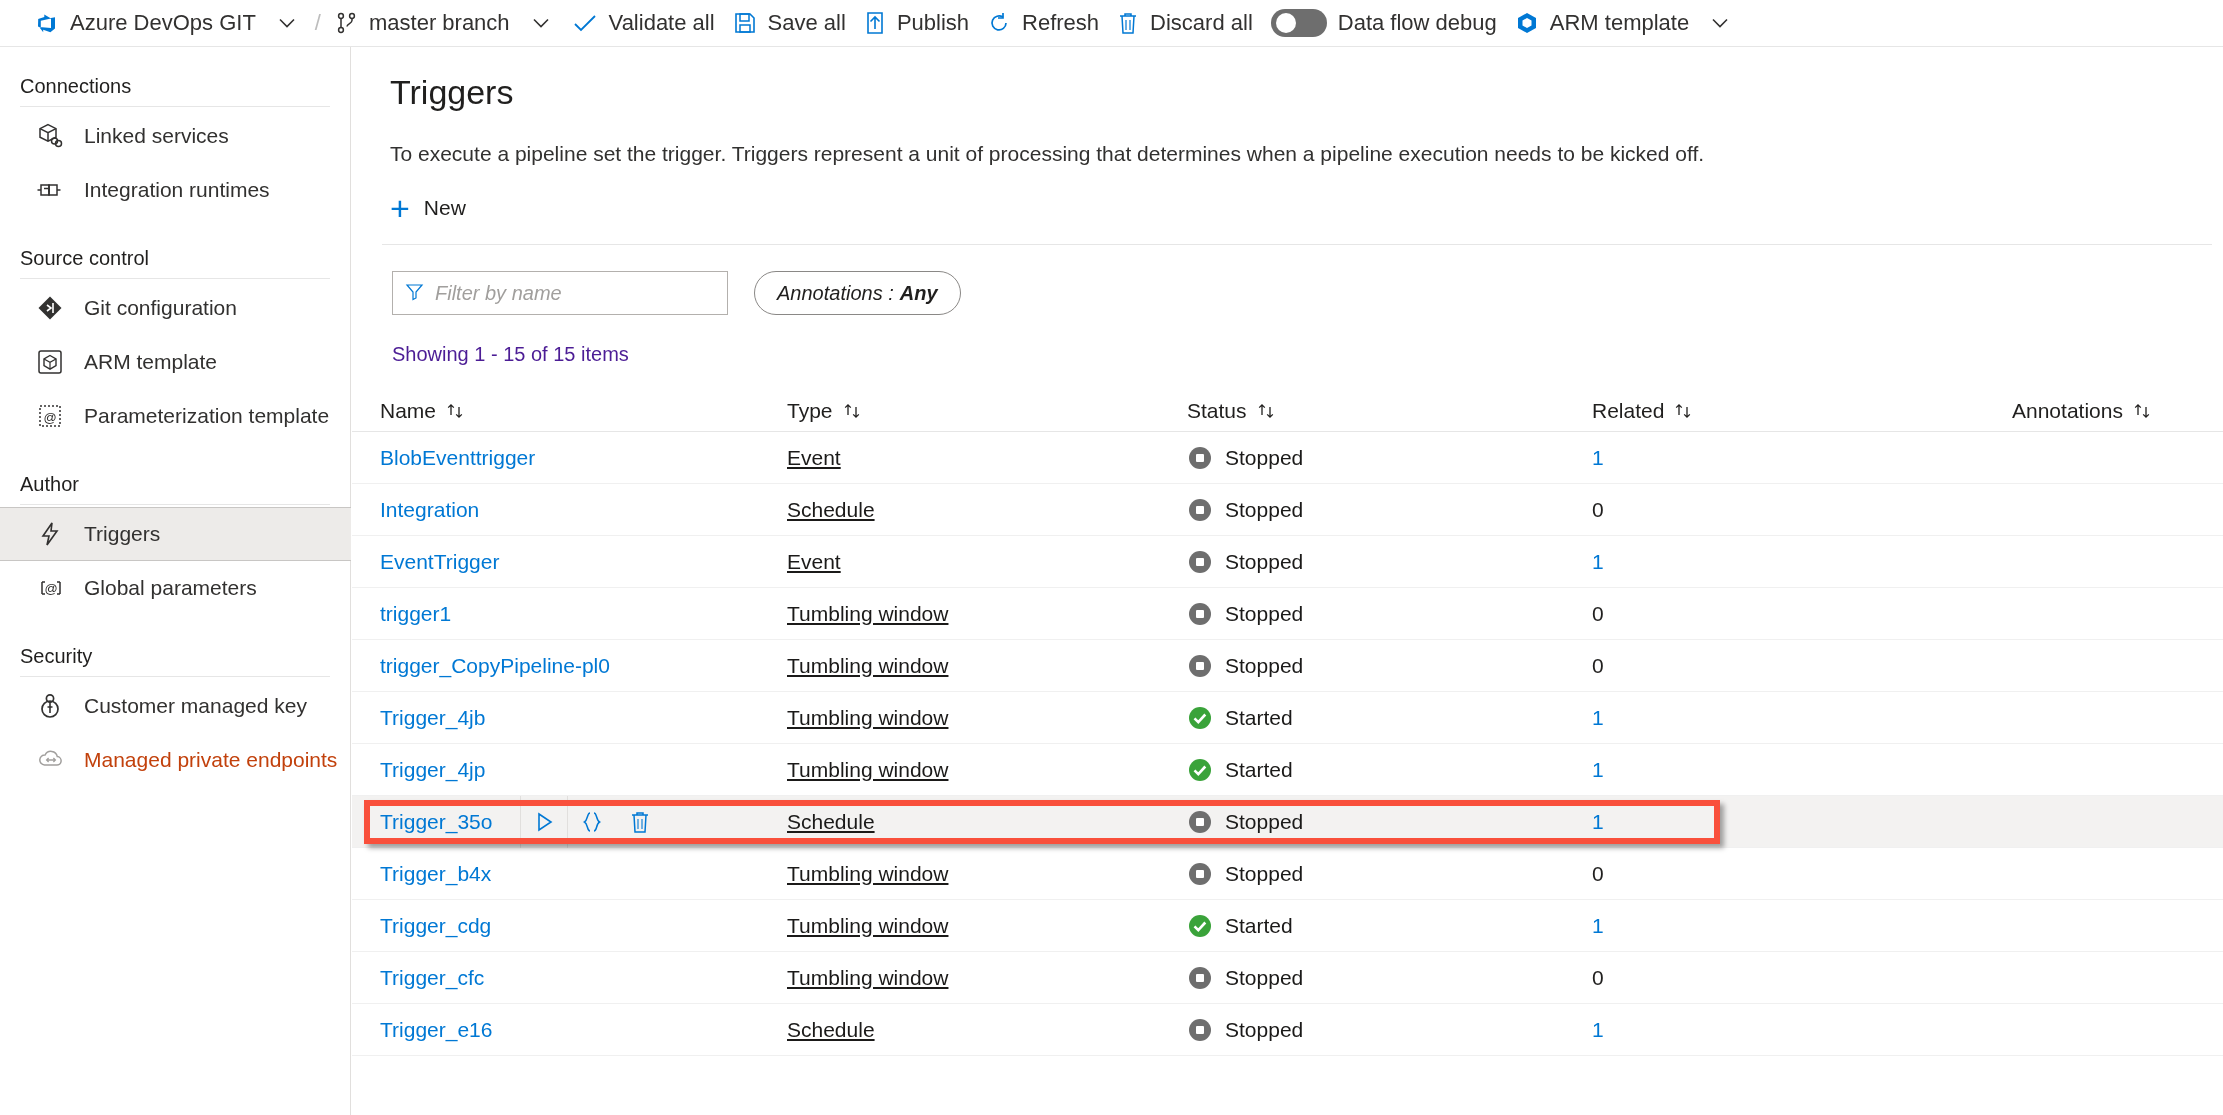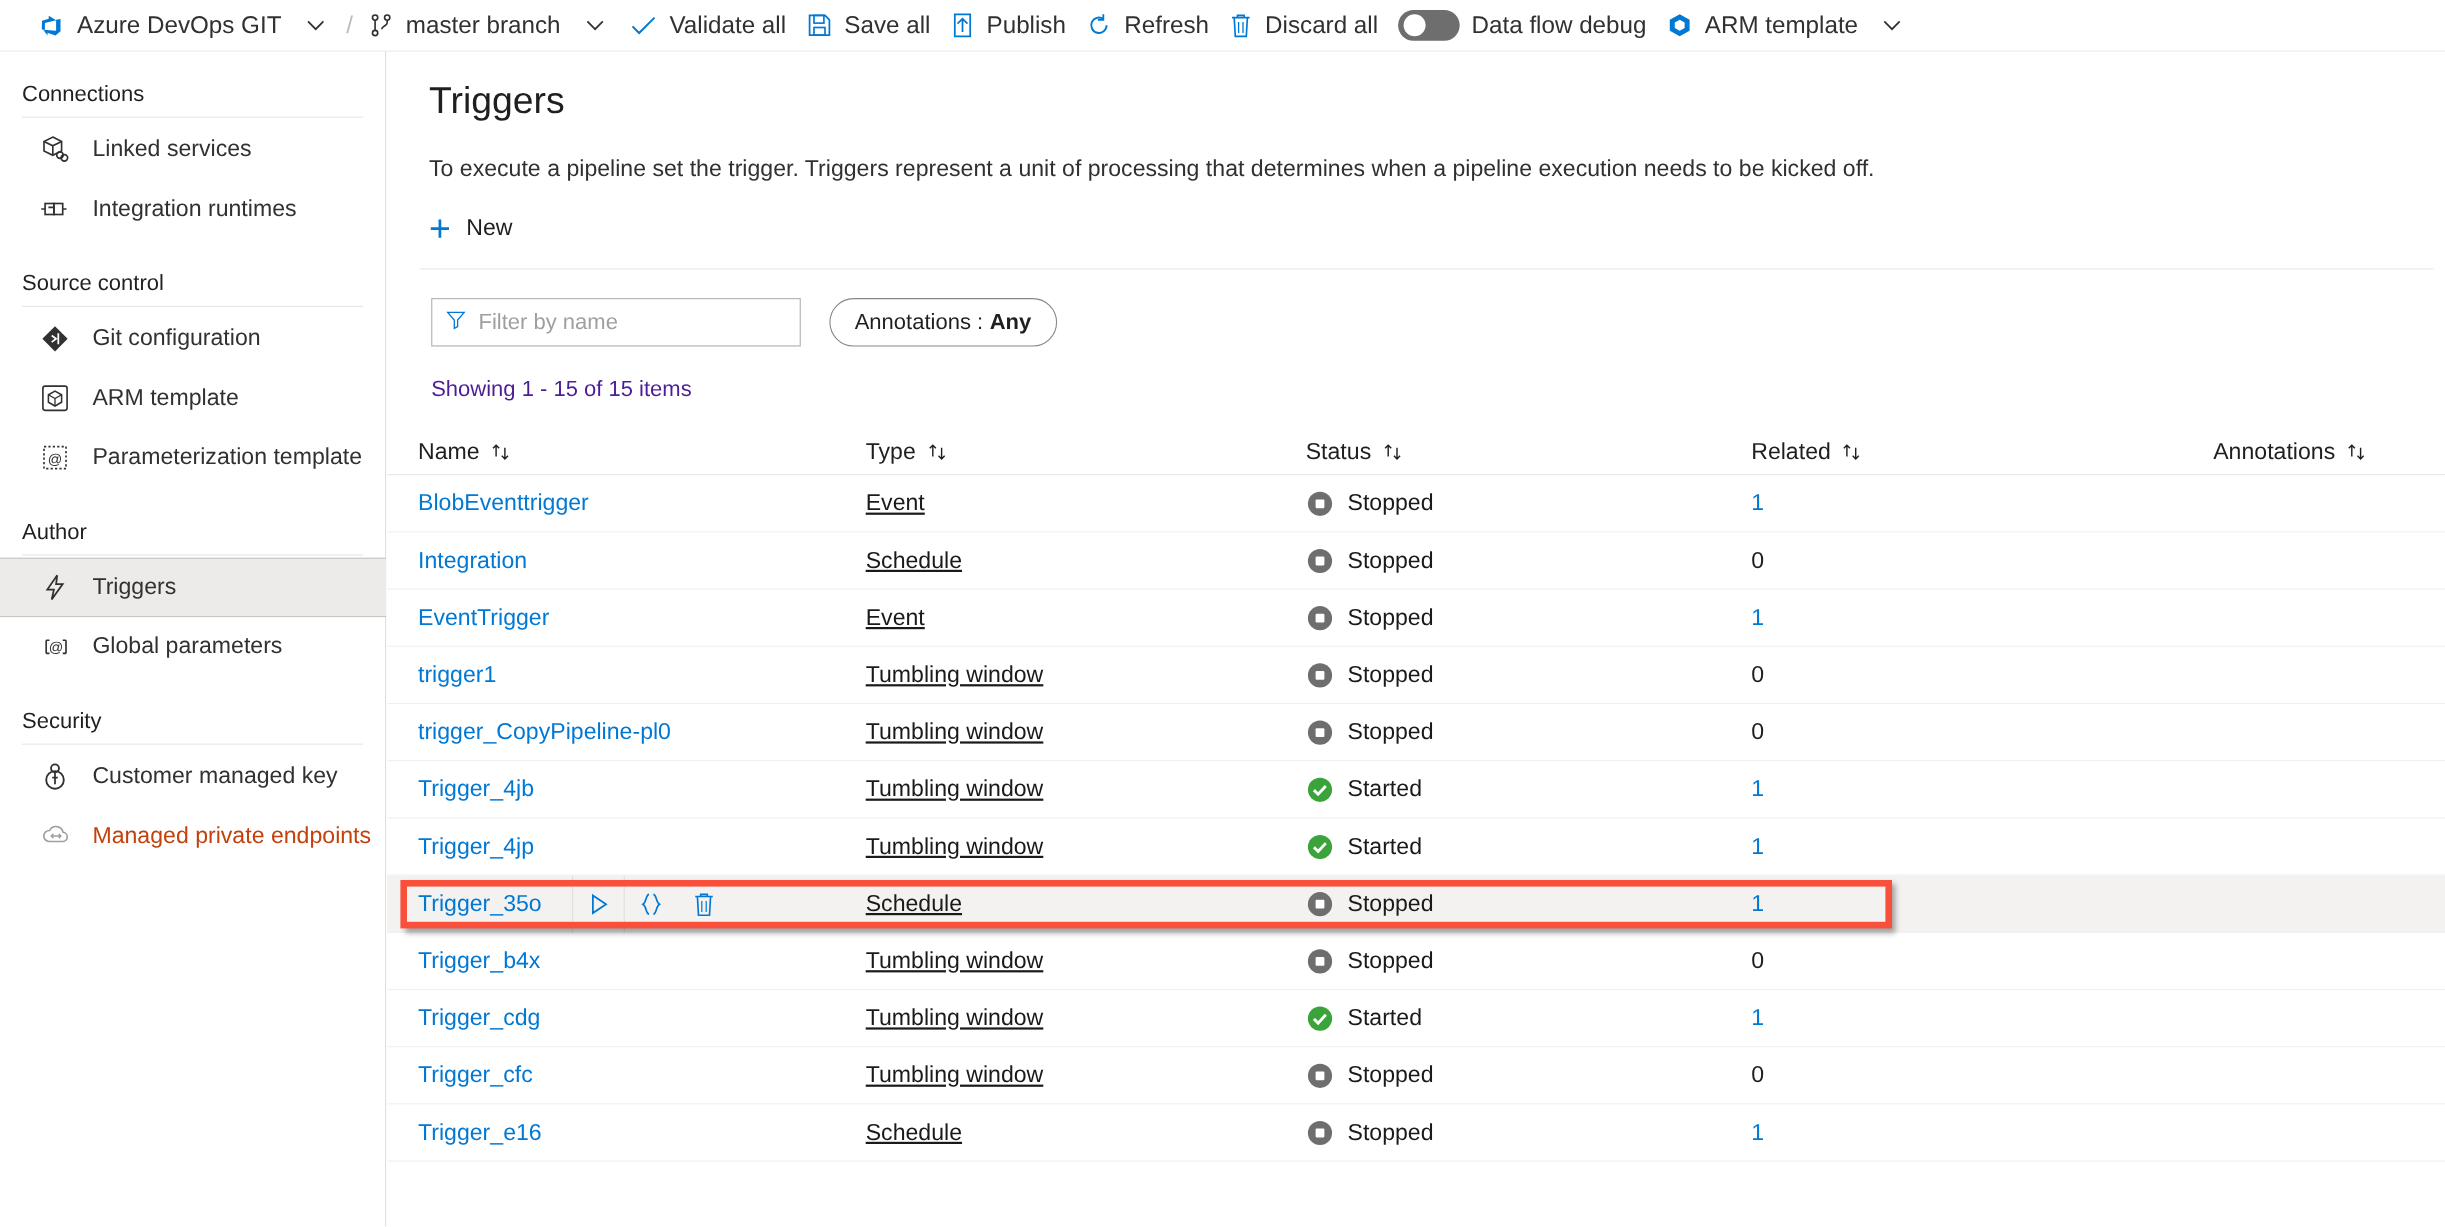--- a/index.html
+++ b/index.html
@@ -106,20 +106,21 @@
     cursor: default;
   }
   #new-button .plus { color: #0078d4; font-size: 34px; font-weight: 300; line-height: 1; margin-right: 14px; }
   #divider-under-new {
     height: 1px; background: #e6e6e6;
     margin: 14px 0 0 30px; width: 1830px;
   }
   #filter-row {
     display: flex; align-items: center;
     padding: 26px 0 0 40px;
+    font-style: italic;
   }
   #filter-input {
     width: 336px; height: 44px;
     border: 1px solid #b3b0ad; background: #fff;
     display: flex; align-items: center; padding-left: 12px;
   }
   #filter-input .ph {
     font-size: 20px; color: #a19f9d; margin-left: 11px;
   }
   #annotations-pill {

